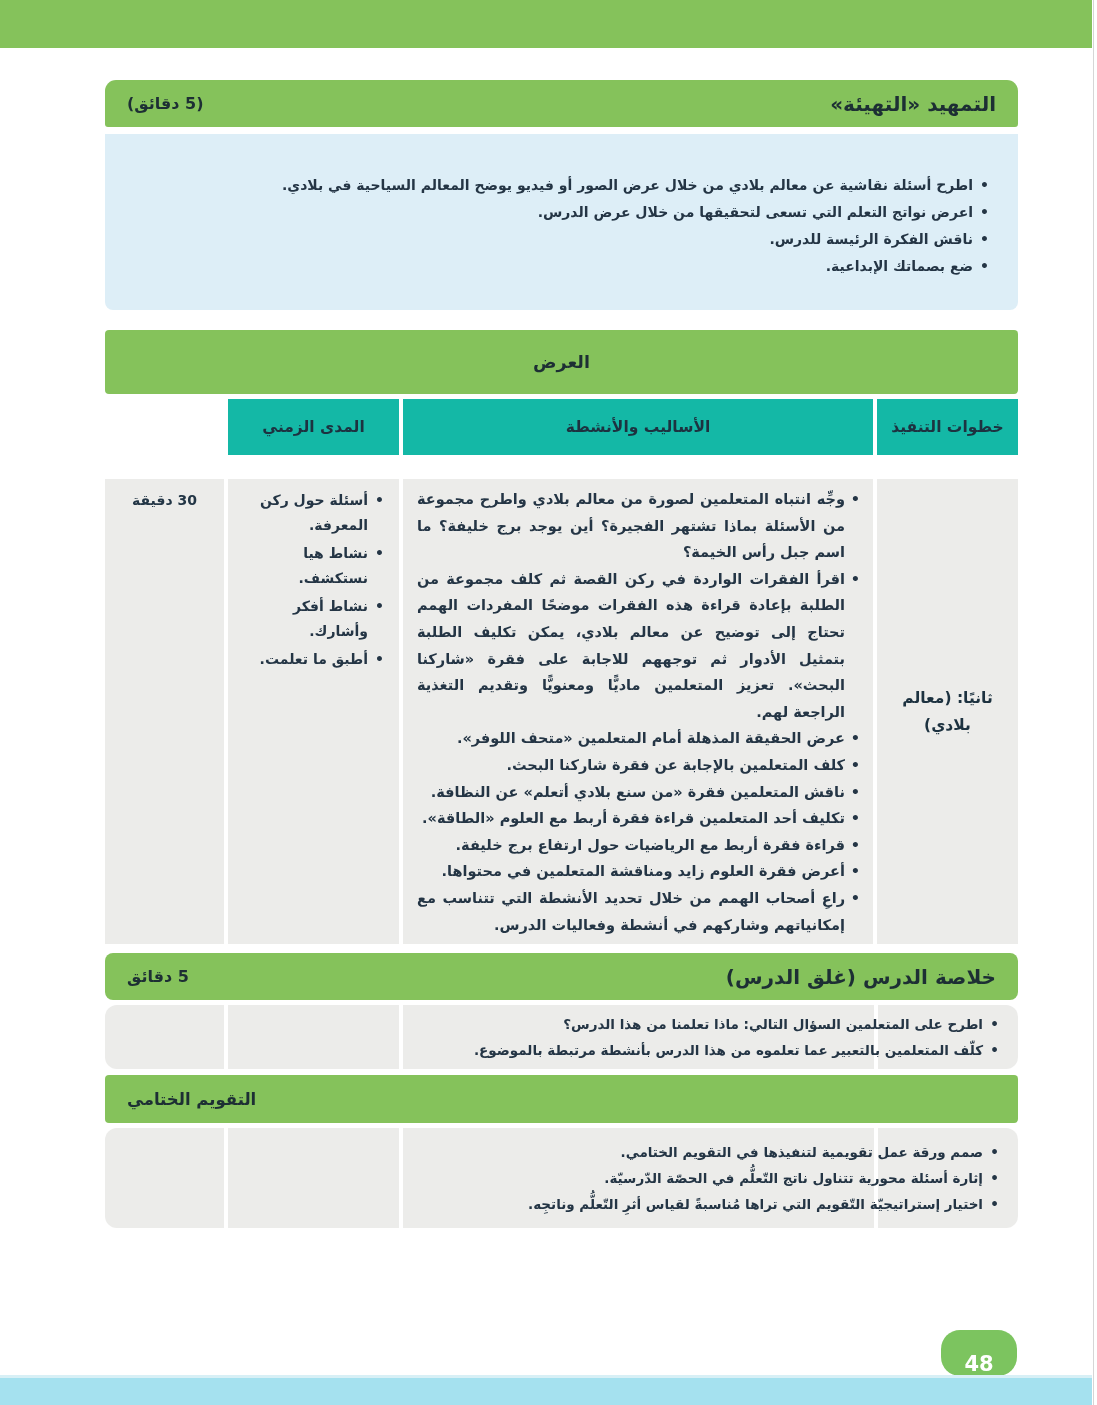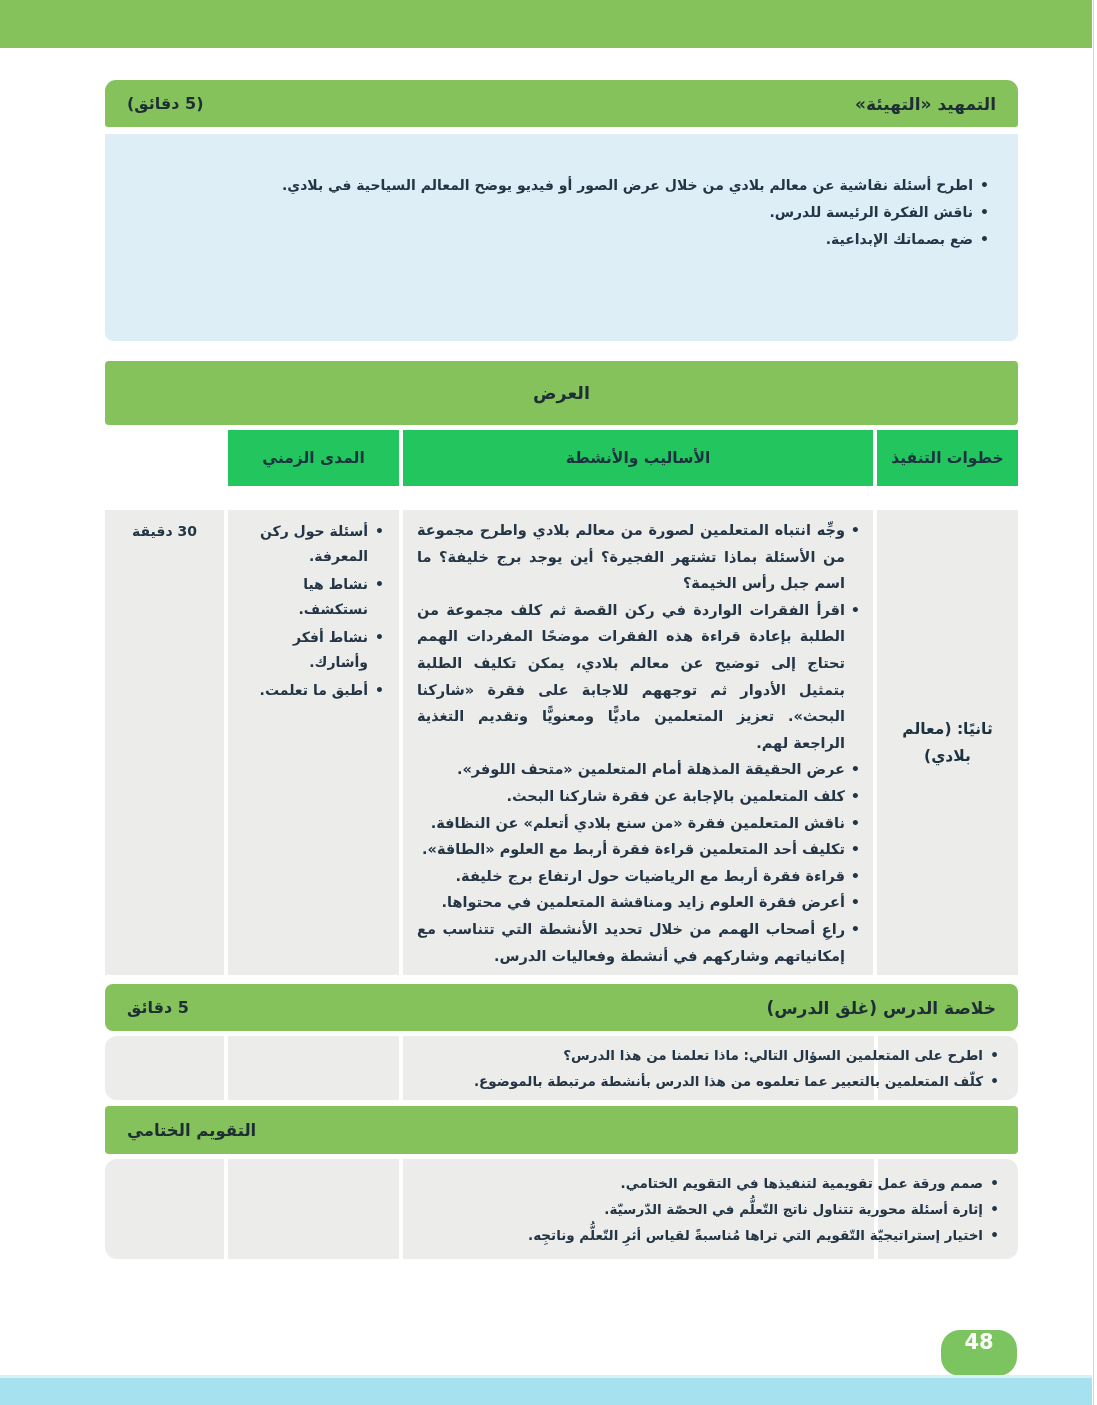--- a/index.html
+++ b/index.html
@@ -27,51 +27,51 @@
     position: absolute; top: 80px; right: 79px; width: 913px;
   }
   .section-bar {
     background: #85c25b;
     display: flex; align-items: center; justify-content: space-between;
     padding: 0 22px;
     color: #1d2f34;
     font-weight: bold;
   }
   .bar-intro { height: 47px; border-radius: 11px 11px 3px 3px; font-size: 17px; }
-  .bar-title { font-size: 17px; }
+  .bar-title { font-size: 20px; }
   .bar-duration { font-size: 16px; }
   .bar-pres {
     margin-top: 20px; height: 64px; border-radius: 4px;
     justify-content: center; font-size: 17.5px;
   }
   .bar-closure { margin-top: 9px; height: 47px; border-radius: 8px; font-size: 16.5px; }
   .bar-final { margin-top: 6px; height: 48px; border-radius: 4px; justify-content: flex-end; font-size: 16.5px; }
 
   ul { margin: 0; padding: 0; list-style: none; }
   li {
     position: relative; padding-right: 17px;
     font-weight: bold; font-size: 14px; line-height: 27px;
     color: #243545;
   }
   li::before { content: "•"; position: absolute; right: 1px; top: 0; }
 
   .box-blue {
-    margin-top: 7px; height: 207px;
+    margin-top: 7px; height: 176px;
     background: #ddeef7; border-radius: 0 0 8px 8px;
     padding: 38px 28px 20px 40px;
   }
 
   .grid {
     display: grid;
     grid-template-columns: 141px 470px 171px 119px;
     column-gap: 4px;
   }
   .header-row { margin-top: 5px; }
   .header-row .cell {
-    background: #22c55e; height: 56px;
+    background: #14b8a6; height: 56px;
     display: flex; align-items: center; justify-content: center;
     text-align: center; font-weight: bold; font-size: 15.5px;
     color: #1d3240; line-height: 1.35;
   }
   .body-row { margin-top: 4px; }
   .body-row .cell { background: #ececea; min-height: 430px; margin-top: 20px; }
   .steps-cell {
     display: flex; align-items: center; justify-content: center;
     text-align: center; font-weight: bold; font-size: 15.5px;
     padding: 0 16px; line-height: 1.7; color: #1d3240;
@@ -97,21 +97,21 @@
     border-radius: 12px;
   }
   .box-closure { min-height: 63px; }
   .box-final { min-height: 89px; padding-top: 11px; padding-bottom: 11px; }
   .box-gray li { font-size: 13.5px; line-height: 26px; }
 
   .page-badge {
     position: absolute; top: 1330px; right: 80px;
     width: 76px; height: 46px;
     background: #7cc45f; border-radius: 19px;
-    display: flex; align-items: flex-start; justify-content: center;
+    display: flex; align-items: flex-end; justify-content: center;
     color: #ffffff; font-weight: bold; font-size: 21px;
     font-family: "DejaVu Sans", sans-serif;
   }
   .bottom-bar {
     position: absolute; bottom: 0; left: 0;
     width: 1092px; height: 27px;
     background: #a5e1ef;
   }
   .bottom-bar::before {
     content: ""; position: absolute; top: -3px; left: 0;
@@ -127,20 +127,21 @@
 
   <div class="content">
 
     <div class="section-bar bar-intro">
       <span class="bar-title">التمهيد «التهيئة»</span>
       <span class="bar-duration">(5 دقائق)</span>
     </div>
     <div class="box-blue">
       <ul>
         <li>اطرح أسئلة نقاشية عن معالم بلادي من خلال عرض الصور أو فيديو يوضح المعالم السياحية في بلادي.</li>
+        <li>اعرض نواتج التعلم التي تسعى لتحقيقها من خلال عرض الدرس.</li>
         <li>ناقش الفكرة الرئيسة للدرس.</li>
         <li>ضع بصماتك الإبداعية.</li>
       </ul>
     </div>
 
     <div class="section-bar bar-pres">
       <span>العرض</span>
     </div>
     <div class="grid header-row">
       <div class="cell">خطوات التنفيذ</div>

